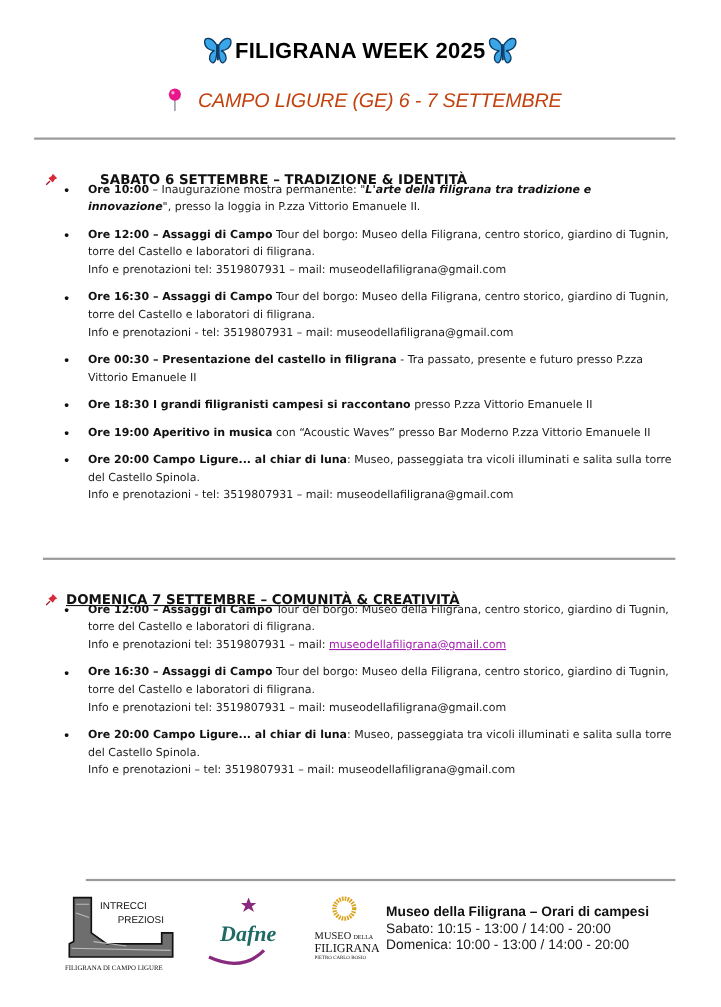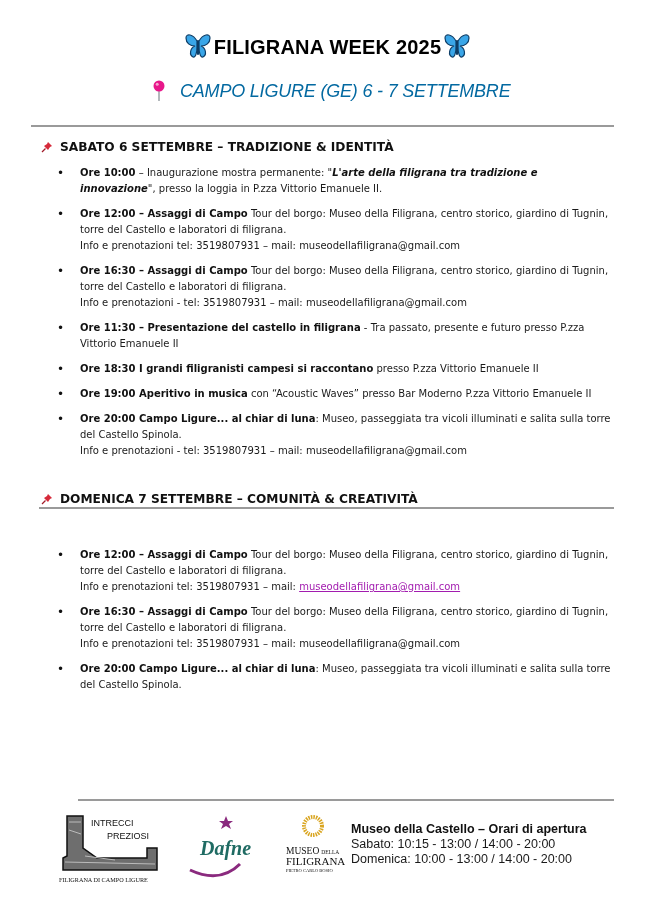--- a/index.html
+++ b/index.html
@@ -16,21 +16,21 @@
       font-size: 20px; letter-spacing: 0.2px; color: #000; margin: 0 2px; line-height: 24px;
     }
     .butterfly { width: 28px; height: 26px; display: inline-block; }
     .subtitle-row {
       position: absolute; top: 80px; left: 152px;
       display: flex; align-items: center;
     }
     .pin { width: 14px; height: 22px; margin-right: 14px; }
     .subtitle {
       font-family: "Liberation Sans", sans-serif; font-style: italic;
-      font-size: 18px; color: #0369a1; letter-spacing: -0.2px;
+      font-size: 18px; color: #c2410c; letter-spacing: -0.2px;
     }
     .rule { position: absolute; height: 2px; background: #9a9a9a; }
     .rule.thin { height: 1.5px; }
     .section-head {
       position: absolute; left: 41px; display: flex; align-items: center;
       font-weight: bold; font-size: 12.2px; color: #111;
     }
     .section-head .push { width: 12px; height: 12px; margin-right: 7px; }
     ul.events { position: absolute; left: 56px; width: 560px; margin: 0; padding: 0; list-style: none; }
     ul.events li {
@@ -70,76 +70,77 @@
   <svg class="pin" viewBox="0 0 14 22">
     <line x1="7" y1="10" x2="7" y2="21" stroke="#9aa0a6" stroke-width="1.5"></line>
     <circle cx="7" cy="6" r="5.5" fill="#e8178a"></circle>
     <circle cx="5.2" cy="4.3" r="1.5" fill="#f7a3cf"></circle>
   </svg>
   <span class="subtitle">CAMPO LIGURE  (GE)  6 - 7 SETTEMBRE</span>
 </div>
 
 <div class="rule" style="top:125px; left:31px; width:583px;"></div>
 
-<div class="section-head" style="top:140px;">
+<div class="section-head" style="top:156px;gap:31px;">
   <svg class="push" viewBox="0 0 12 12">
     <path d="M7 1 L11 5 L9 6 L7 9 L3 5 L6 3 Z" fill="#d62a3a"></path>
     <line x1="4.5" y1="7.5" x2="1" y2="11" stroke="#a01a28" stroke-width="1.2"></line>
   </svg>
   <span>SABATO 6 SETTEMBRE – TRADIZIONE &amp; IDENTITÀ</span>
 </div>
 
 <ul class="events" style="top:165px;">
   <li>
     <span class="b">Ore 10:00</span><span> – Inaugurazione mostra permanente: "</span><span class="bi">L'arte della filigrana tra tradizione e innovazione</span><span>", presso la loggia in P.zza Vittorio Emanuele II.</span>
   </li>
   <li>
     <span class="b">Ore 12:00 – Assaggi di Campo</span><span> Tour del borgo: Museo della Filigrana, centro storico, giardino di Tugnin, torre del Castello e laboratori di filigrana.</span>
     <span class="line">Info e prenotazioni tel: 3519807931 – mail: museodellafiligrana@gmail.com</span>
   </li>
   <li>
     <span class="b">Ore 16:30 – Assaggi di Campo</span><span> Tour del borgo: Museo della Filigrana, centro storico, giardino di Tugnin, torre del Castello e laboratori di filigrana.</span>
     <span class="line">Info e prenotazioni - tel: 3519807931 – mail: museodellafiligrana@gmail.com</span>
   </li>
   <li>
-    <span class="b">Ore 11:30 – Presentazione del castello in filigrana</span><span> - Tra passato, presente e futuro presso P.zza Vittorio Emanuele II</span>
+    <span class="b">Ore 00:30 – Presentazione del castello in filigrana</span><span> - Tra passato, presente e futuro presso P.zza Vittorio Emanuele II</span>
   </li>
   <li>
     <span class="b">Ore 18:30 I grandi filigranisti campesi si raccontano</span><span> presso P.zza Vittorio Emanuele II</span>
   </li>
   <li>
     <span class="b">Ore 19:00 Aperitivo in musica</span><span> con “Acoustic Waves” presso Bar Moderno P.zza Vittorio Emanuele II</span>
   </li>
   <li>
     <span class="b">Ore 20:00 Campo Ligure... al chiar di luna</span><span>: Museo, passeggiata tra vicoli illuminati e salita sulla torre del Castello Spinola.</span>
     <span class="line">Info e prenotazioni - tel: 3519807931 – mail: museodellafiligrana@gmail.com</span>
   </li>
 </ul>
 
 <div class="rule thin" style="top:507px; left:39px; width:575px;"></div>
 
-<div class="section-head" style="top:492px;">
+<div class="section-head" style="top:538px;text-decoration:underline;">
   <svg class="push" viewBox="0 0 12 12">
     <path d="M7 1 L11 5 L9 6 L7 9 L3 5 L6 3 Z" fill="#d62a3a"></path>
     <line x1="4.5" y1="7.5" x2="1" y2="11" stroke="#a01a28" stroke-width="1.2"></line>
   </svg>
   <span>DOMENICA 7 SETTEMBRE – COMUNITÀ &amp; CREATIVITÀ</span>
 </div>
 
 <ul class="events" style="top:547px;">
   <li>
     <span class="b">Ore 12:00 – Assaggi di Campo</span><span> Tour del borgo: Museo della Filigrana, centro storico, giardino di Tugnin, torre del Castello e laboratori di filigrana.</span>
     <span class="line"><span>Info e prenotazioni tel: 3519807931 – mail: </span><a class="mail-link" href="#">museodellafiligrana@gmail.com</a></span>
   </li>
   <li>
     <span class="b">Ore 16:30 – Assaggi di Campo</span><span> Tour del borgo: Museo della Filigrana, centro storico, giardino di Tugnin, torre del Castello e laboratori di filigrana.</span>
     <span class="line">Info e prenotazioni tel: 3519807931 – mail: museodellafiligrana@gmail.com</span>
   </li>
   <li>
     <span class="b">Ore 20:00 Campo Ligure... al chiar di luna</span><span>: Museo, passeggiata tra vicoli illuminati e salita sulla torre del Castello Spinola.</span>
+    <span class="line">Info e prenotazioni – tel: 3519807931 – mail: museodellafiligrana@gmail.com</span>
   </li>
 </ul>
 
 <div class="rule thin" style="top:799px; left:78px; width:536px;"></div>
 
 <svg class="footer-logos" width="290" height="80" viewBox="0 0 290 80">
 
   <g>
     <path d="M12 4 L12 44 L8 46 L8 58 L102 58 L102 36 L92 36 L92 46 L42 46 L28 36 L28 4 Z" fill="#6e6e6e" stroke="#111" stroke-width="1.5"></path>
     <path d="M14 10 L26 10 M14 18 L26 22 M10 50 L100 52 M30 44 L60 48" stroke="#bbb" stroke-width="1"></path>
@@ -157,16 +158,16 @@
 
   <g transform="translate(226,0)">
     <circle cx="32" cy="14" r="9" fill="none" stroke="#d9a520" stroke-width="4" stroke-dasharray="1.5 1"></circle>
     <text x="5" y="42" font-family="Liberation Serif, serif" font-size="9.5" fill="#111"><tspan>MUSEO</tspan><tspan dx="2" font-size="5.5">DELLA</tspan></text>
     <text x="5" y="53" font-family="Liberation Serif, serif" font-size="11" fill="#111">FILIGRANA</text>
     <text x="5" y="60" font-family="Liberation Serif, serif" font-size="4.5" fill="#111">PIETRO CARLO BOSIO</text>
   </g>
 </svg>
 
 <div class="hours">
-  <div class="h-title">Museo della Castello – Orari di apertura</div>
+  <div class="h-title">Museo della Filigrana – Orari di campesi</div>
   <div class="h-line">Sabato: 10:15 - 13:00 / 14:00 - 20:00</div>
   <div class="h-line">Domenica: 10:00 - 13:00 / 14:00 - 20:00</div>
 </div>
 
 </body></html>

